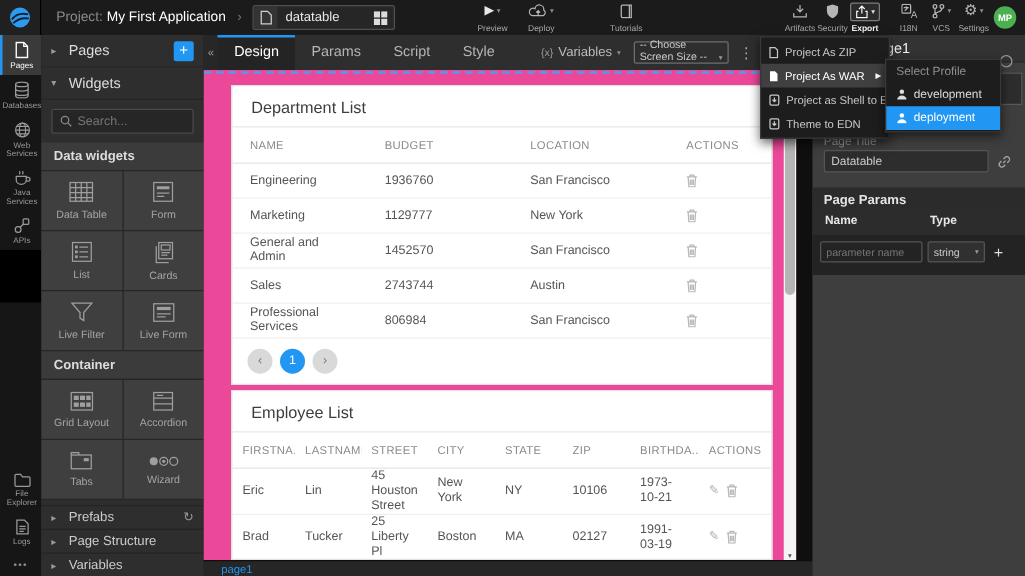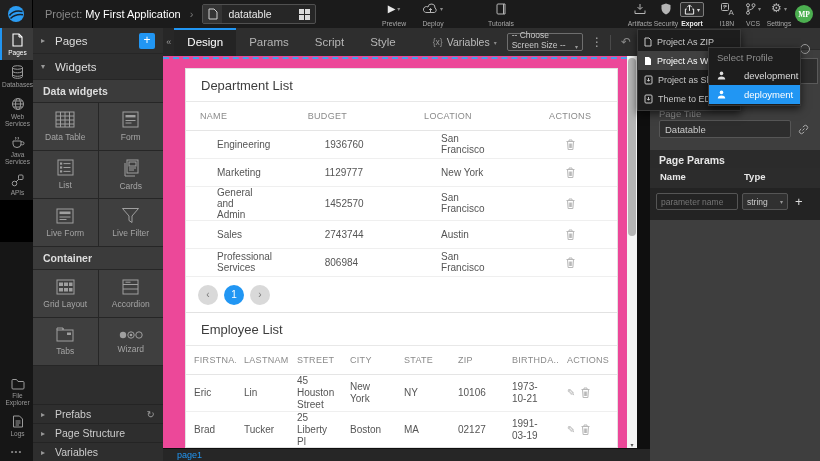--- a/index.html
+++ b/index.html
@@ -16,21 +16,21 @@
 .tb-breadcrumb-chev { color:#777; margin:0 9px; font-size:11px; }
 .page-box { width:114px; height:20px; background:#262626; border:1px solid #505050; border-radius:2px; display:flex; align-items:center; }
 .pb-icon { width:19px; height:18px; display:flex; align-items:center; justify-content:center; background:#343434; }
 .pb-label { flex:1; font-size:10.5px; color:#e8e8e8; padding-left:6px; }
 .pb-grid { margin-right:5px; }
 .tb-act { position:absolute; top:2px; height:25px; display:flex; flex-direction:column; align-items:center; justify-content:space-between; color:#a8a8a8; font-size:6.8px; min-width:26px; }
 .tb-act .icon-row { display:flex; align-items:center; gap:2px; height:13px; }
 .tb-chev { font-size:6px; color:#8a8a8a; }
 .act-export .icon-row { border:1px solid #7d7d7d; border-radius:2px; background:#2b2b2b; padding:1px 3px; height:15px; }
 .act-export { color:#f0f0f0; font-weight:bold; }
-.avatar { position:absolute; left:795px; top:5px; width:18px; height:18px; border-radius:50%; background:#4caf50; color:#fff; font-size:7.5px; font-weight:bold; display:flex; align-items:center; justify-content:center;font-family:Liberation Serif, serif; }
+.avatar { position:absolute; left:795px; top:5px; width:18px; height:18px; border-radius:50%; background:#4caf50; color:#fff; font-size:7.5px; font-weight:bold; display:flex; align-items:center; justify-content:center; }
 
 
 .rail { position:absolute; top:28px; left:0; width:33px; height:433px; background:#161616; display:flex; flex-direction:column; }
 .rail-item { display:flex; flex-direction:column; align-items:center; gap:2px; padding:5px 0 4px; color:#9a9a9a; font-size:6.5px; line-height:7px; text-align:center; border-left:2px solid transparent; }
 .rail-item.active { background:#3a3a3a; border-left-color:#2196f3; color:#fff; }
 .rail-black { height:42px; background:#000; }
 .rail-spacer { flex:1; }
 .rail-dots { color:#8a8a8a; text-align:center; padding:6px 0 5px; font-size:8px; letter-spacing:1px; }
 
 
@@ -68,21 +68,21 @@
 .black-strip { width:13px; height:392px; background:#0f0f0f; }
 .bottom-bar { height:13px; background:#262626; border-top:1px solid #0f0f0f; display:flex; align-items:center; }
 .bb-tab { font-size:9px; color:#2196f3; padding-left:14px; }
 
 .card { position:absolute; left:22px; width:433px; background:#fff; border:1px solid #e2e2e2; }
 .card-dept { top:12px; }
 .card-emp { top:256px; height:136px; overflow:hidden; }
 .card-title { padding:9px 15px 8px; font-size:13px; color:#3d3d3d; border-bottom:1px solid #e8e8e8; }
 .card table { border-collapse:collapse; width:100%; table-layout:fixed; }
 .card th { font-size:9px; color:#8a8a8a; font-weight:normal; text-align:left; padding:0 14px; height:28px; border-bottom:1px solid #e5e5e5; letter-spacing:.3px; white-space:nowrap; overflow:hidden; }
-.card td { font-size:10px; color:#555; padding:0 31px; height:28px; border-bottom:1px solid #efefef; vertical-align:middle; }
+.card td { font-size:10px; color:#555; padding:0 14px; height:28px; border-bottom:1px solid #efefef; vertical-align:middle; }
 .emp th, .emp td { padding:0 8px; }
 .emp td { height:35px; line-height:12px; }
 .row-icons { display:flex; gap:6px; align-items:center; }
 .pencil { color:#b0b0b0; font-size:10px; }
 .card-footer { display:flex; align-items:center; gap:6px; padding:8px 12px; }
 .pg-btn { width:20px; height:20px; border-radius:50%; background:#d9d9d9; color:#777; font-size:10px; display:flex; align-items:center; justify-content:center; }
 .pg-btn.current { background:#2196f3; color:#fff; }
 
 
 .right-panel { position:absolute; top:28px; left:650px; width:170px; height:433px; background:#3e3e3e; z-index:8; }
@@ -96,27 +96,27 @@
 .rp-params { position:absolute; top:140px; left:0; width:170px; height:52px; background:#232323; padding:4px 6px; }
 .rp-params-head { display:flex; font-size:9.5px; font-weight:bold; color:#e8e8e8; padding:3px 2px 6px; background:#2c2c2c; margin:-4px -6px 5px; }
 .rp-params-head .h-name { width:92px; padding-left:8px; }
 .rp-params-row { display:flex; align-items:center; gap:4px; }
 .rp-param-input { width:82px; height:17px; background:#232323; border:1px solid #555; border-radius:2px; font-size:8.5px; color:#bbb; padding:0 4px; font-family:inherit; outline:none; }
 .rp-param-select { width:46px; height:17px; background:#303030; border:1px solid #555; border-radius:2px; font-size:8.5px; color:#ccc; display:flex; align-items:center; justify-content:space-between; padding:0 4px; }
 .rp-param-plus { color:#ddd; font-size:13px; margin-left:3px; }
 
 
 .menu { position:absolute; background:#1d1d1d; border:1px solid #383838; box-shadow:0 3px 8px rgba(0,0,0,.6); z-index:50; }
-.export-menu { left:637px; top:29px; width:104px; padding:2px 0; }
+.export-menu { left:608px; top:29px; width:104px; padding:2px 0; }
 .menu-item { height:19px; display:flex; align-items:center; gap:5px; padding:0 6px; font-size:9px; color:#c8c8c8; white-space:nowrap; }
 .menu-item.active { background:#404040; color:#fff; }
 .mi-arrow { margin-left:auto; font-size:6px; }
 .submenu { left:708px; top:47px; width:93px; padding:1px 0; z-index:51; }
 .submenu-header { height:17px; display:flex; align-items:center; padding:0 8px; font-size:9.5px; color:#8f8f8f; }
-.submenu-item { height:19px; display:flex; align-items:center; gap:18px; padding:0 8px; font-size:9.5px; color:#ddd; }
+.submenu-item { height:19px; display:flex; align-items:center; gap:5px; padding:0 8px; font-size:9.5px; color:#ddd; }
 .submenu-item.active { background:#2196f3; color:#fff; }
 </style>
 </head>
 <body>
 
 <div id="app">
 
   <div class="topbar">
     <div class="logo-box">
       <span>
@@ -322,20 +322,29 @@
   <div class="left-panel">
     <div class="lp-row">
       <span class="lp-arrow">▸</span>
       <span>Pages</span>
       <span class="lp-plus">+</span>
     </div>
     <div class="lp-row">
       <span class="lp-arrow">▾</span>
       <span>Widgets</span>
     </div>
+    <div class="lp-search">
+      <span>
+          <svg width="10" height="10" viewBox="0 0 10 10">
+            <circle cx="4" cy="4" r="3" stroke="#8a8a8a" fill="none"></circle>
+            <path d="M6.3 6.3 L9 9" stroke="#8a8a8a"></path>
+          </svg>
+        </span>
+      <input placeholder="Search..." style="">
+    </div>
     <div class="lp-sec-header">Data widgets</div>
     <div class="tile-grid">
       <div class="tile">
         <span>
             <svg width="20" height="17" viewBox="0 0 20 17">
               <rect x="1" y="1" width="18" height="15" fill="none" stroke="#9f9f9f"></rect>
               <path d="M1 5 h18 M1 9 h18 M1 13 h18 M5.5 1 v15 M10 1 v15 M14.5 1 v15" stroke="#9f9f9f"></path>
             </svg>
           </span>
         <span>Data Table</span>
@@ -370,35 +379,35 @@
               <rect x="5" y="1" width="11" height="13" fill="none" stroke="#9f9f9f"></rect>
               <rect x="7" y="3" width="7" height="4" fill="none" stroke="#9f9f9f"></rect>
               <path d="M7 9 h7 M7 11 h5" stroke="#9f9f9f"></path>
               <path d="M3 4 v13 h10" fill="none" stroke="#9f9f9f"></path>
             </svg>
           </span>
         <span>Cards</span>
       </div>
       <div class="tile">
         <span>
+            <svg width="19" height="17" viewBox="0 0 19 17">
+              <path d="M1.5 1.5 h16 l-6.5 7.5 v6.5 l-3 -2 v-4.5 z" fill="none" stroke="#9f9f9f"></path>
+            </svg>
+          </span>
+        <span>Live Filter</span>
+      </div>
+      <div class="tile">
+        <span>
             <svg width="18" height="16" viewBox="0 0 18 16">
               <rect x="1" y="1" width="16" height="14" fill="none" stroke="#9f9f9f"></rect>
               <rect x="3.5" y="3.5" width="11" height="2.6" fill="#9f9f9f"></rect>
               <path d="M3.5 9 h11 M3.5 11.5 h7" stroke="#9f9f9f"></path>
             </svg>
           </span>
         <span>Live Form</span>
-      </div>
-      <div class="tile">
-        <span>
-            <svg width="19" height="17" viewBox="0 0 19 17">
-              <path d="M1.5 1.5 h16 l-6.5 7.5 v6.5 l-3 -2 v-4.5 z" fill="none" stroke="#9f9f9f"></path>
-            </svg>
-          </span>
-        <span>Live Filter</span>
       </div>
     </div>
     <div class="lp-sec-header">Container</div>
     <div class="tile-grid">
       <div class="tile">
         <span>
             <svg width="19" height="16" viewBox="0 0 19 16">
               <rect x="1" y="1" width="17" height="14" fill="none" stroke="#9f9f9f"></rect>
               <rect x="3" y="3.5" width="4" height="3.5" fill="#9f9f9f"></rect>
               <rect x="8" y="3.5" width="4" height="3.5" fill="#9f9f9f"></rect>

